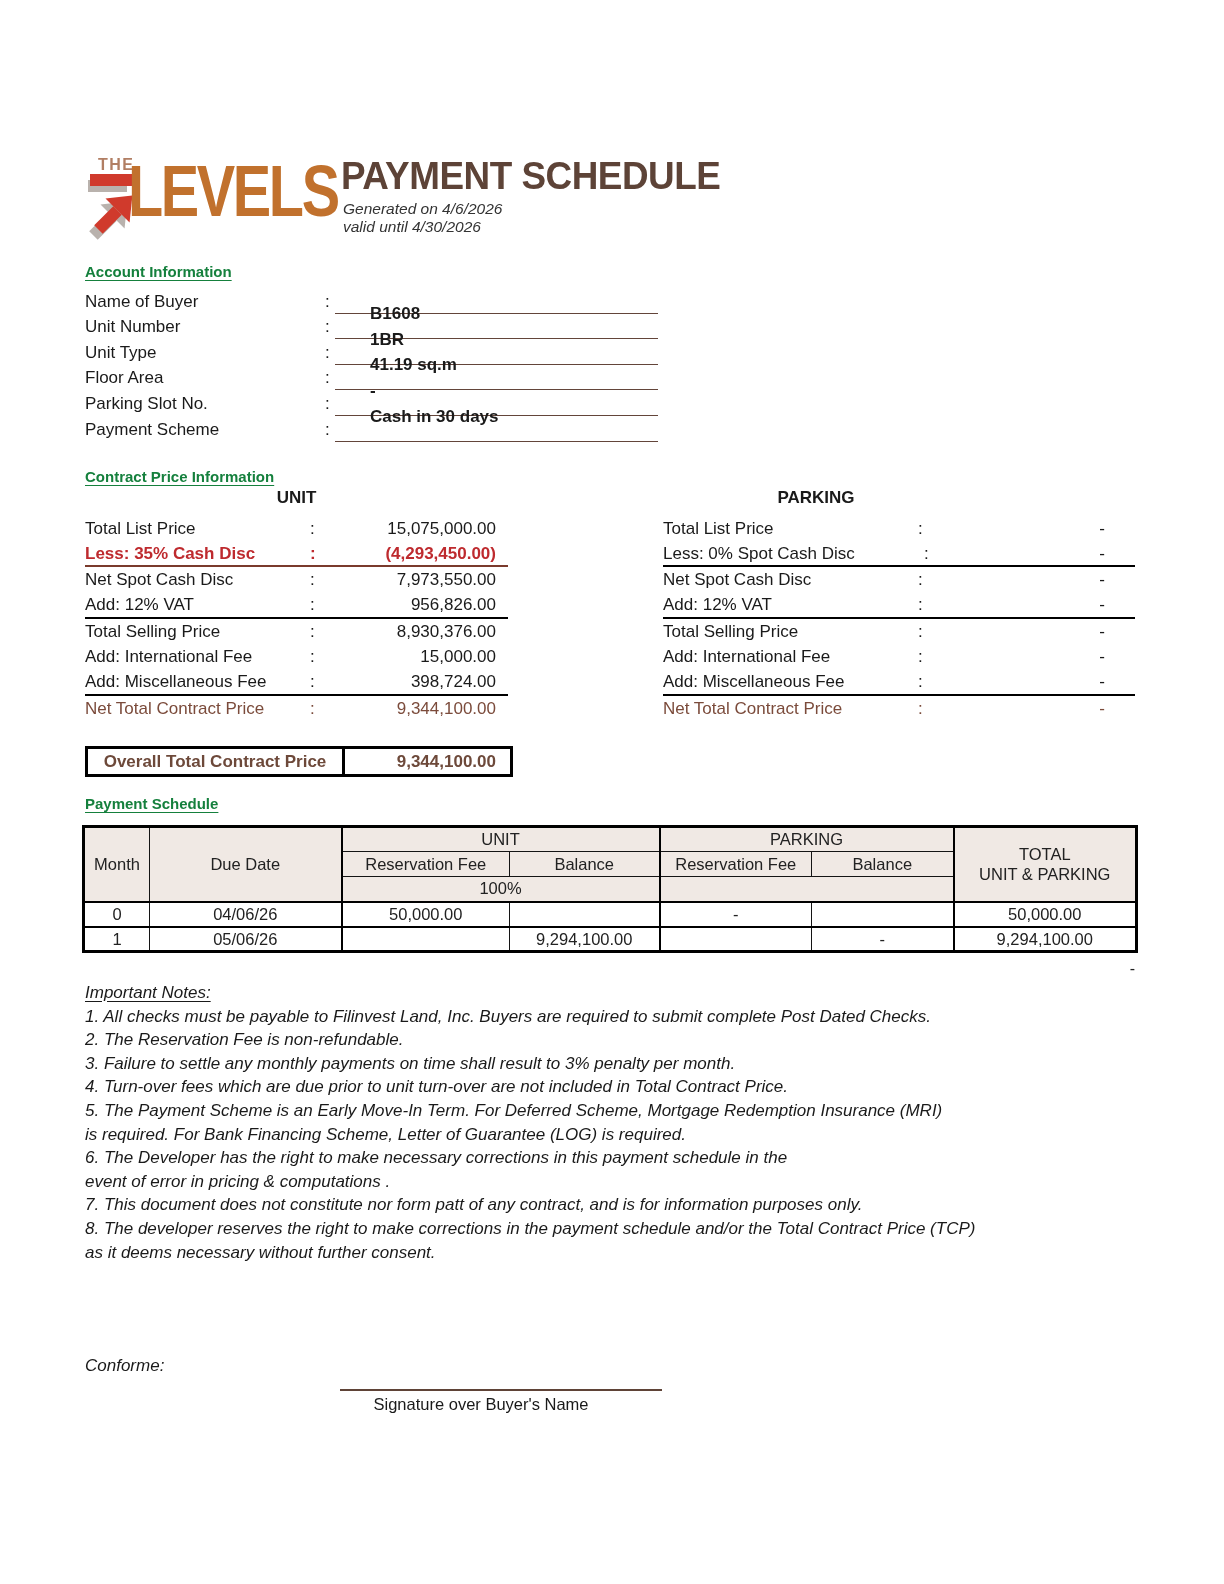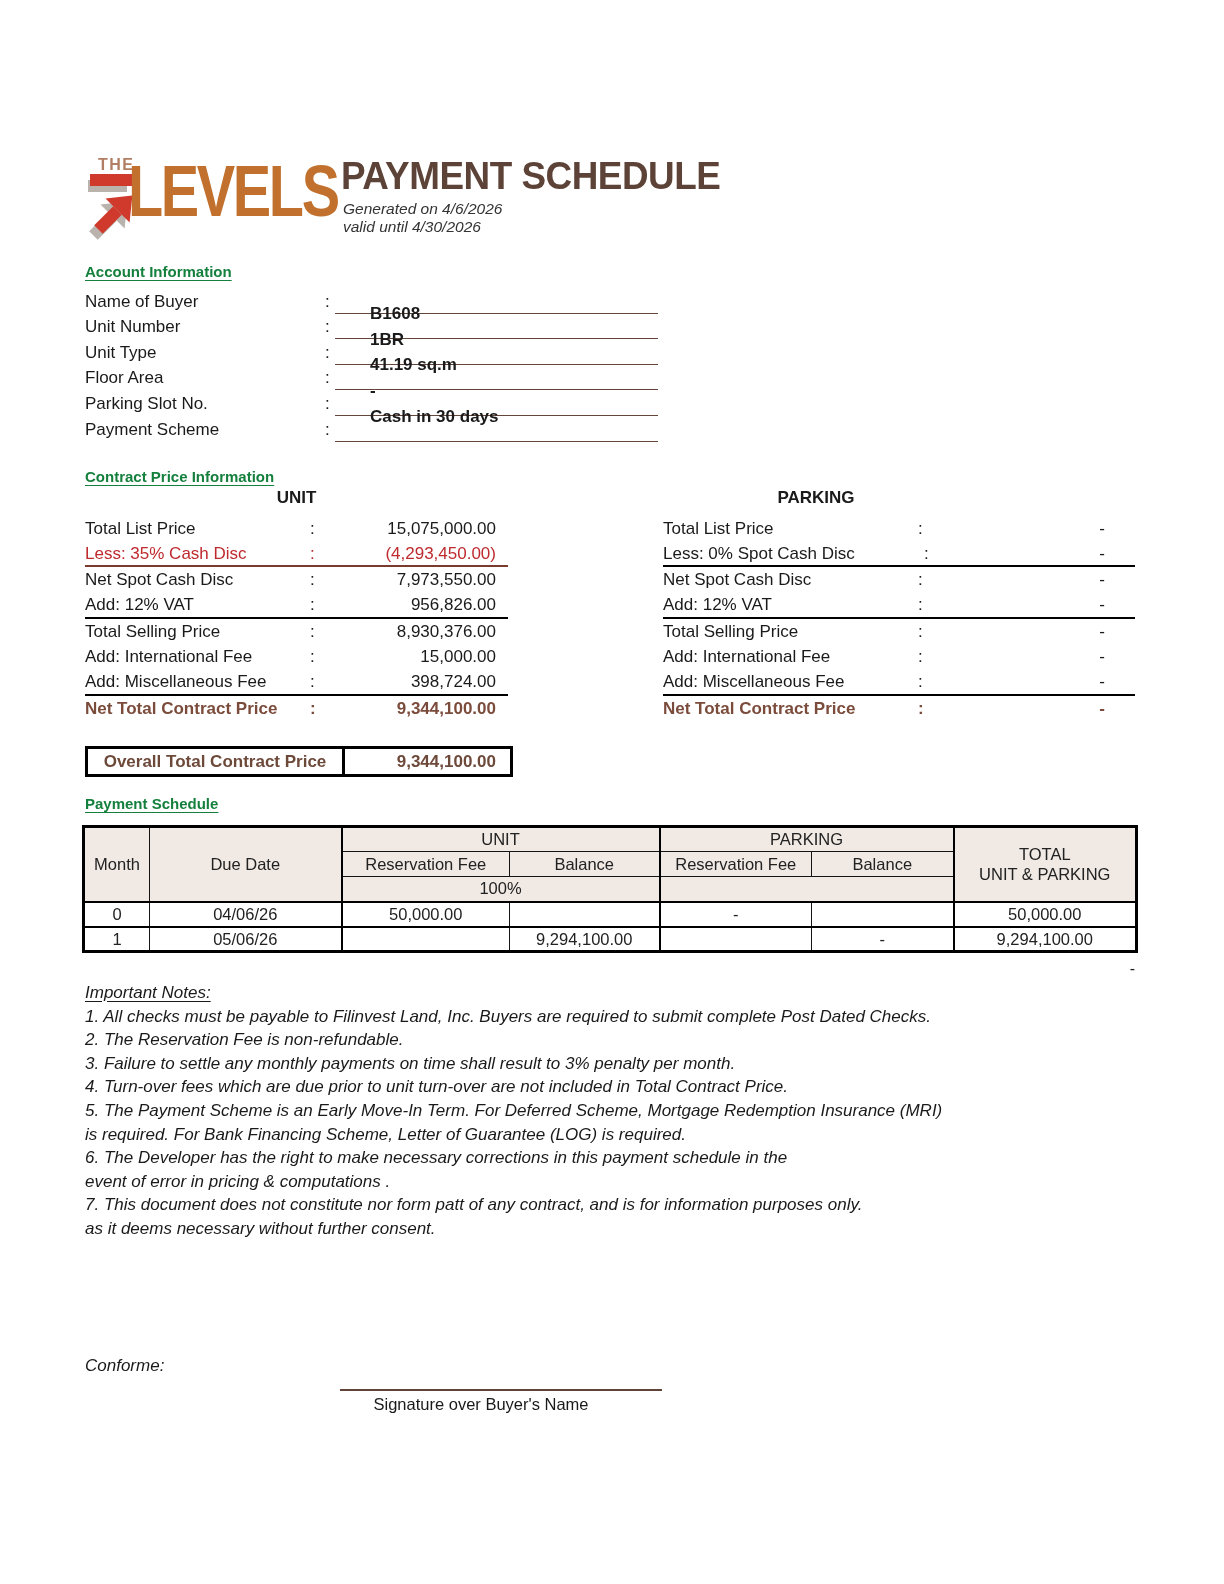--- a/index.html
+++ b/index.html
@@ -44,22 +44,22 @@
   .cp-col.park .cp-title { width:306px; }
   .cp-row { display:flex; align-items:center; height:25.7px; font-size:17px; }
   .cp-label { width:225px; }
   .cp-col.park .cp-label { width:255px; }
   .cp-colon { width:16px; }
   .cp-value { flex:1; text-align:right; padding-right:12px; }
   .cp-col.park .cp-value { padding-right:30px; }
   .line-maroon { border-bottom:2.2px solid #7a3a2c; }
   .line-black  { border-bottom:2.2px solid #000;gap:6px; }
   .line-thick  { border-bottom:2.6px solid #000; }
-  .red-row   { color:#be2a2e; font-weight:400; }
-  .brown-row { color:#7b4b3b; font-weight:700;justify-content:center; }
+  .red-row   { color:#be2a2e; font-weight:700; }
+  .brown-row { color:#7b4b3b; font-weight:400;justify-content:center; }
 
   
   .overall { position:absolute; left:85px; top:746px; width:428px; height:31px;
              border:3.5px solid #000; display:flex; font-size:17px; font-weight:700; color:#6d493a; }
   .overall-label { width:257px; border-right:3.5px solid #000;
                    display:flex; align-items:center; justify-content:center; }
   .overall-value { flex:1; display:flex; align-items:center; justify-content:flex-end; padding-right:14px; }
 
   
   .sched-heading { position:absolute; left:85px; top:795px; }
@@ -314,20 +314,21 @@
     <div class="notes-heading">Important Notes:</div>
     <div class="note-line">1. All checks must be payable to Filinvest Land, Inc. Buyers are required to submit complete Post Dated Checks.</div>
     <div class="note-line">2. The Reservation Fee is non-refundable.</div>
     <div class="note-line">3. Failure to settle any monthly payments on time shall result to 3% penalty per month.</div>
     <div class="note-line">4. Turn-over fees which are due prior to unit turn-over are not included in Total Contract Price.</div>
     <div class="note-line">5. The Payment Scheme is an Early Move-In Term. For Deferred Scheme, Mortgage Redemption Insurance (MRI)</div>
     <div class="note-line">is required. For Bank Financing Scheme, Letter of Guarantee (LOG) is required.</div>
     <div class="note-line">6. The Developer has the right to make necessary corrections in this payment schedule in the</div>
     <div class="note-line">event of error in pricing &amp; computations .</div>
     <div class="note-line">7. This document does not constitute nor form patt of any contract, and is for information purposes only.</div>
+    <div class="note-line">8. The developer reserves the right to make corrections in the payment schedule and/or the Total Contract Price (TCP)</div>
     <div class="note-line">as it deems necessary without further consent.</div>
   </div>
 
   <div class="conforme">Conforme:</div>
   <div class="sig-line"></div>
   <div class="sig-caption">Signature over Buyer's Name</div>
 
 </div>
 
 </body></html>

